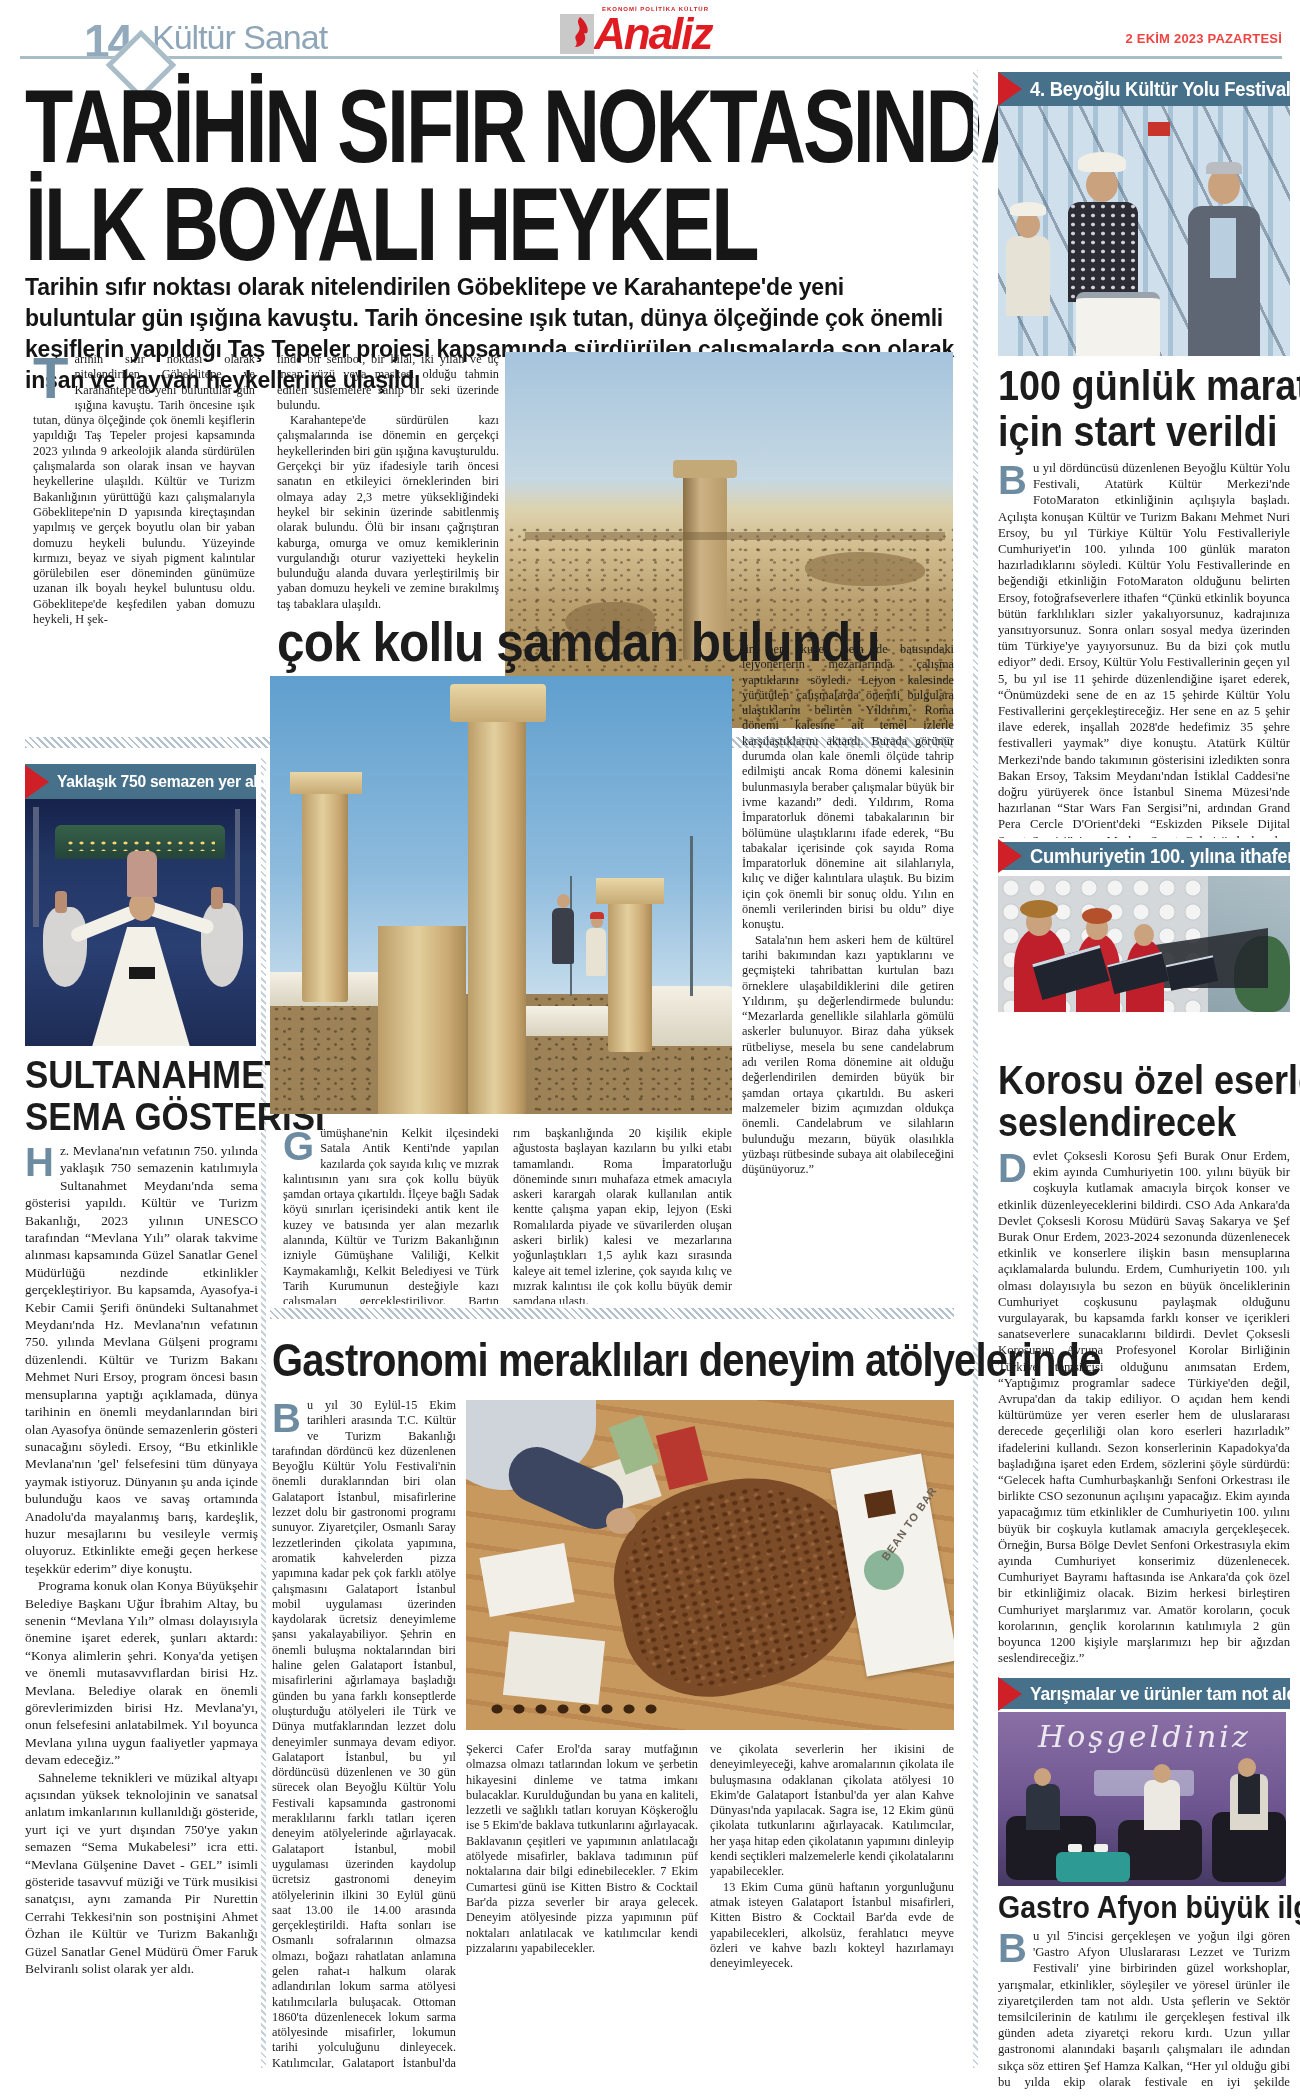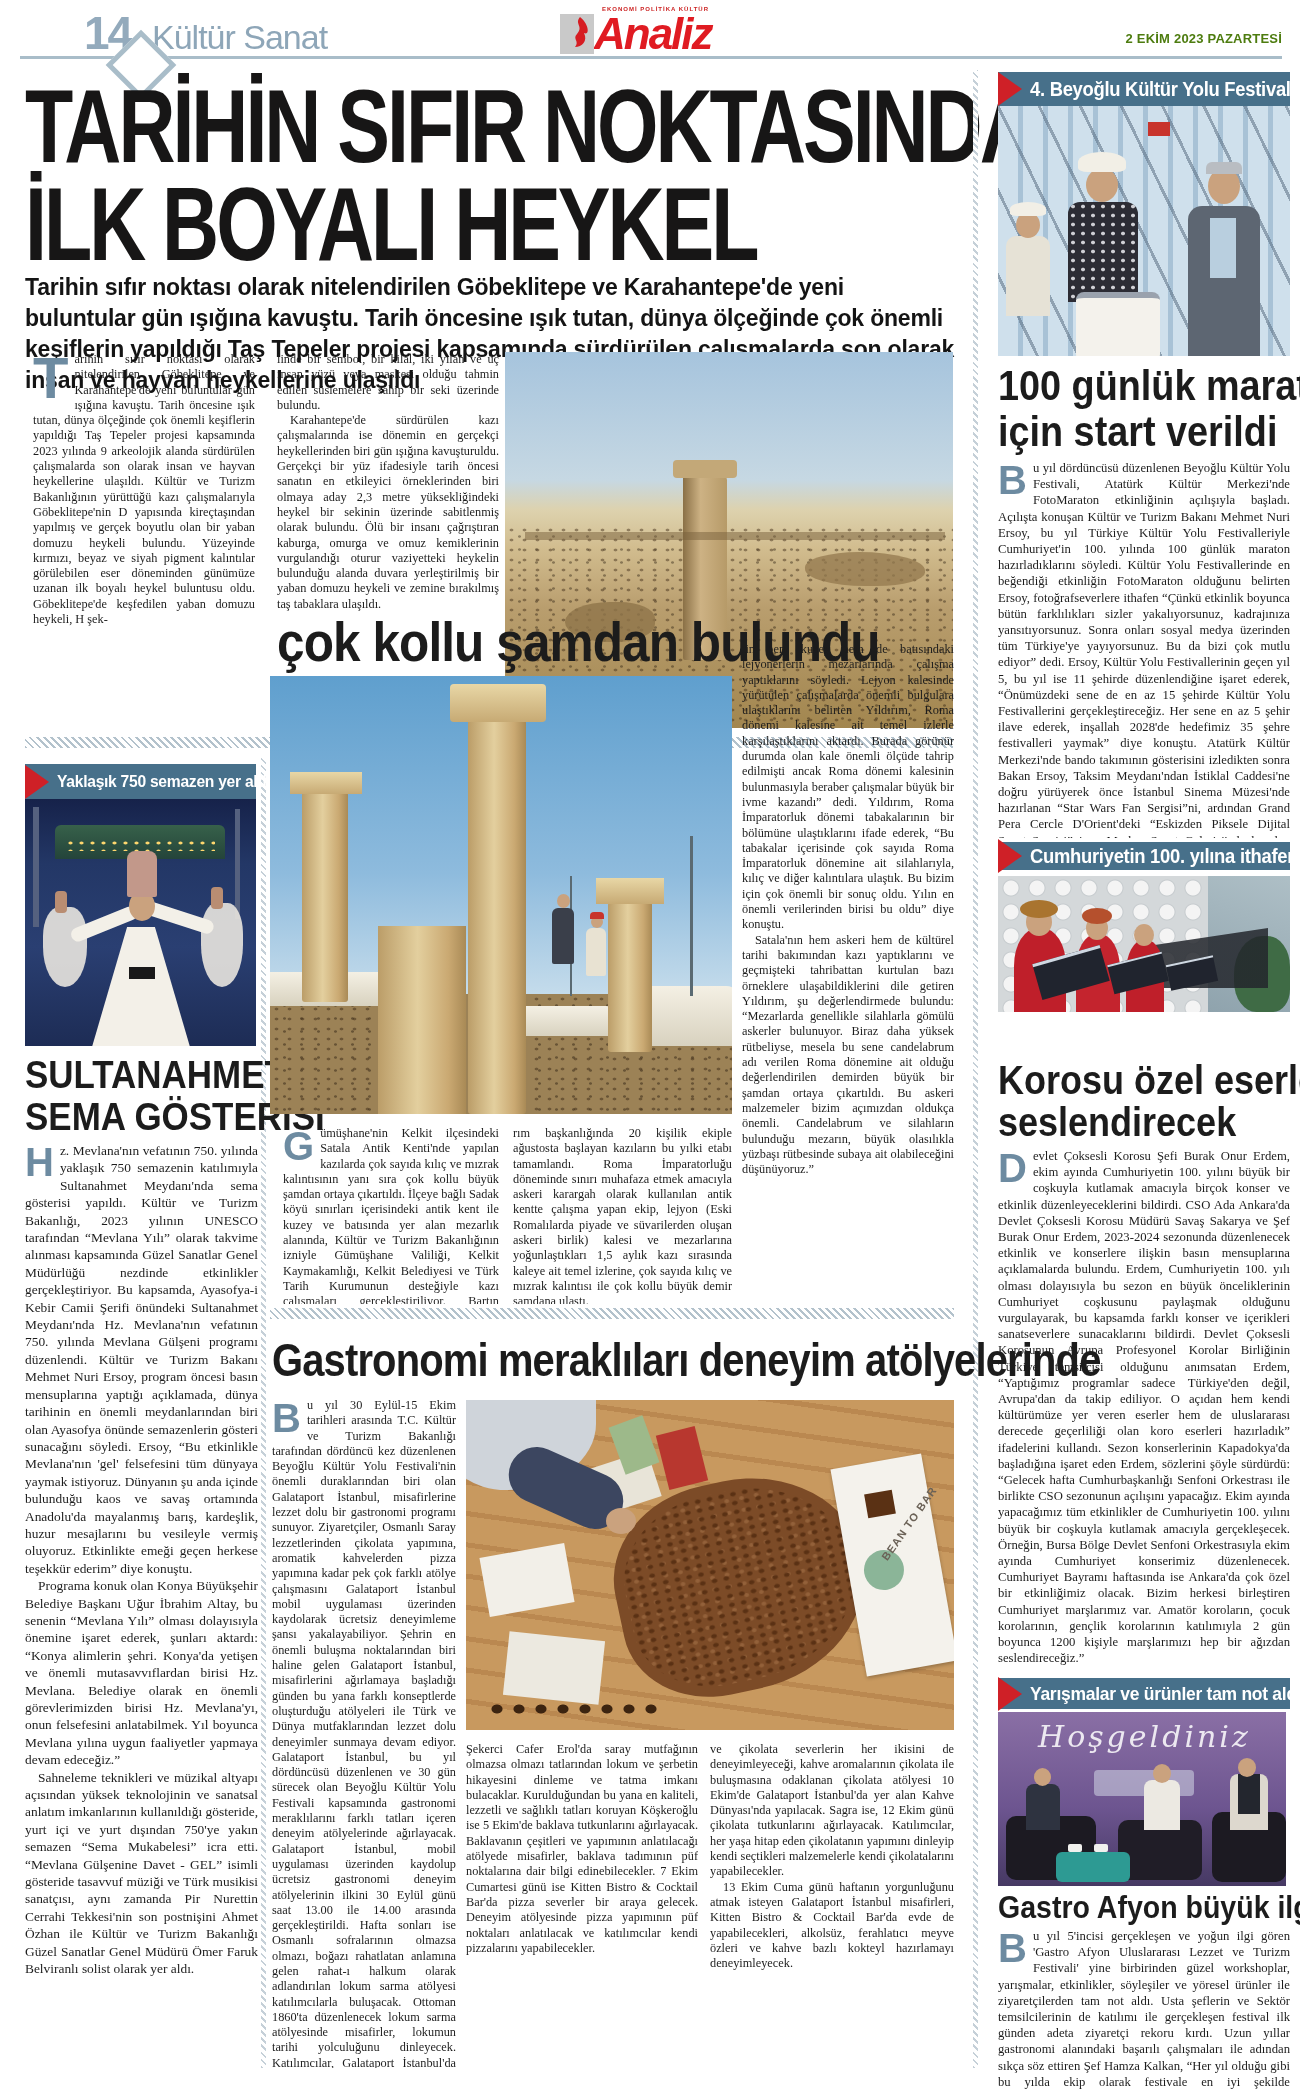--- a/index.html
+++ b/index.html
@@ -2,21 +2,21 @@
 <html><head>
 <meta charset="utf-8">
 <style>
   html,body{margin:0;padding:0;background:#fff;}
   #page{position:relative;width:1300px;height:2096px;background:#fff;overflow:hidden;
         font-family:"Liberation Sans",sans-serif;}
   .abs{position:absolute;}
   
   .pagenum{font:bold 46px/1 "Liberation Sans",sans-serif;color:#93aabc;letter-spacing:-2px;}
   .section{font:34px/1 "Liberation Sans",sans-serif;color:#8ea6b8;letter-spacing:-1px;}
-  .date{font:bold 13px/1 "Liberation Sans",sans-serif;color:#4d7c0f;letter-spacing:.2px;}
+  .date{font:bold 13px/1 "Liberation Sans",sans-serif;color:#ef4444;letter-spacing:.2px;}
   .toprule{height:3px;background:#a9bdc9;}
   .diamond{width:40px;height:40px;border:5px solid #a9bdc9;background:#fff;transform:rotate(45deg);}
   .logo-tag{font:bold 6px/1 "Liberation Sans",sans-serif;color:#c22;letter-spacing:1px;}
   .logo-word{font:bold italic 44px/1 "Liberation Sans",sans-serif;color:#e01b22;letter-spacing:-2px;}
   .logo-box{width:34px;height:40px;background:#c9c9c9;display:inline-block;position:relative;}
   
   .mega span{display:inline-block;transform:scaleX(.76);transform-origin:0 0;
      font:900 104px/1 "Liberation Sans",sans-serif;letter-spacing:-4px;color:#171616;white-space:nowrap;}
   .deck{font:bold 23px/31px "Liberation Sans",sans-serif;color:#141414;letter-spacing:-.2px;}
   .hl span{display:inline-block;transform-origin:0 0;font-family:"Liberation Sans",sans-serif;
@@ -51,21 +51,21 @@
   .fig-head{position:absolute;border-radius:50%;background:#caa27e;}
   .hos{font:italic 30px/1 "DejaVu Serif",serif;color:#fff;opacity:.85;letter-spacing:3px;}
   .beantag{font:bold 11px/1 "Liberation Sans",sans-serif;color:#6b6257;letter-spacing:1px;
      writing-mode:vertical-rl;transform:rotate(215deg);}
 </style>
 </head>
 <body>
 
 <div id="page">
 
-  <div class="abs pagenum" style="left:84px;top:10px;">14</div>
+  <div class="abs pagenum" style="left:84px;top:18px;">14</div>
   <div class="abs section" style="left:152px;top:20px;">Kültür Sanat</div>
 
   <div class="abs" style="left:560px;top:6px;width:200px;">
     <div class="logo-tag" style="margin-left:42px;">EKONOMİ POLİTİKA KÜLTÜR</div>
     <div style="display:flex;align-items:center;">
       <span class="logo-box">
         <svg width="34" height="40" viewBox="0 0 34 40">
             <path d="M20 3 C14 10 24 12 17 20 C12 25 20 27 15 33 C22 33 28 27 24 19 C30 22 29 10 20 3 Z" fill="#d61c22"></path>
           </svg>
       </span>

